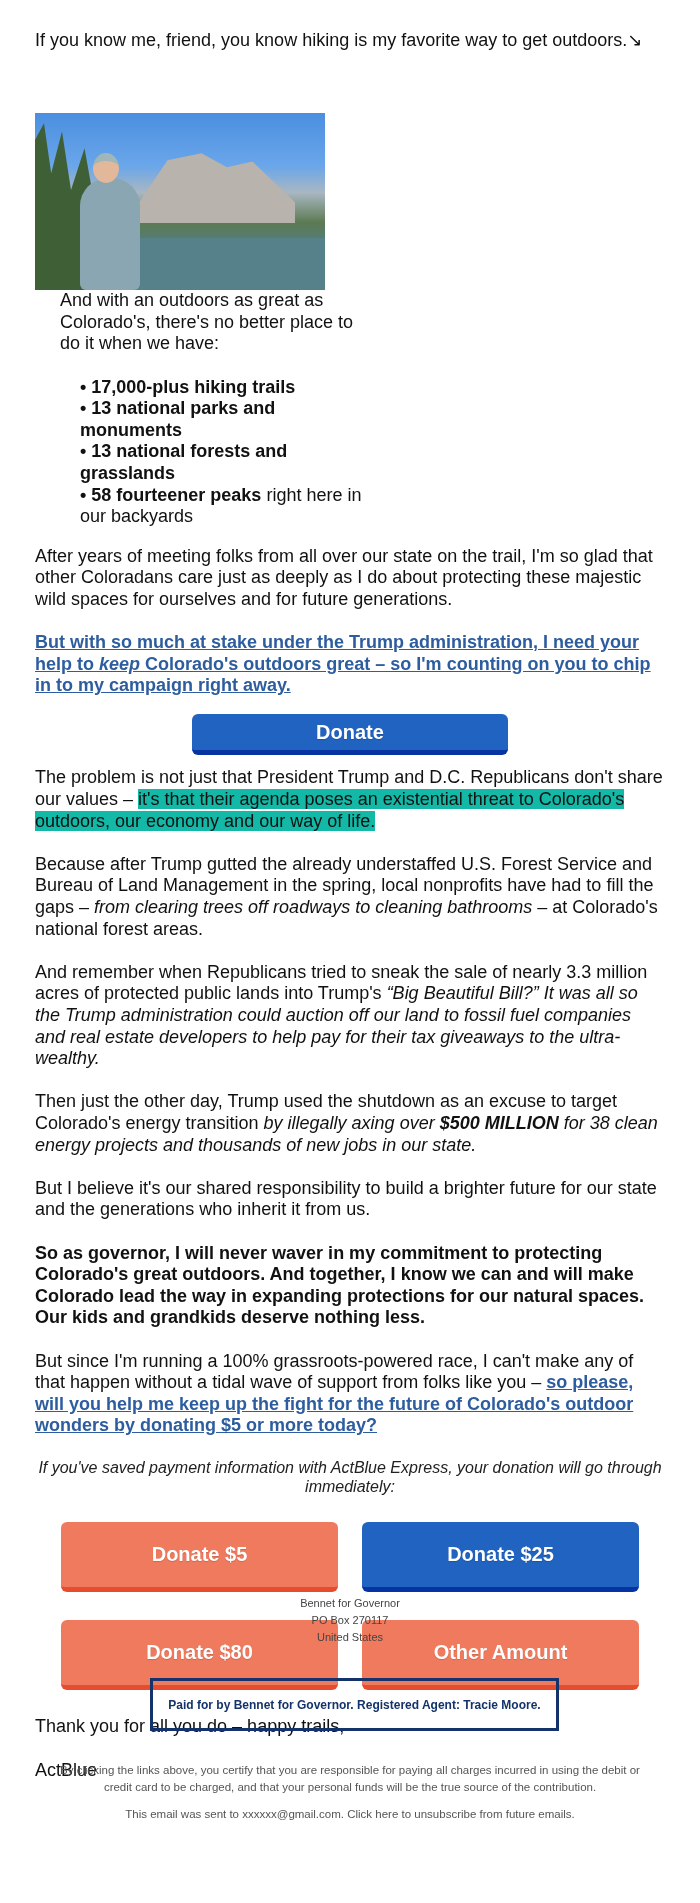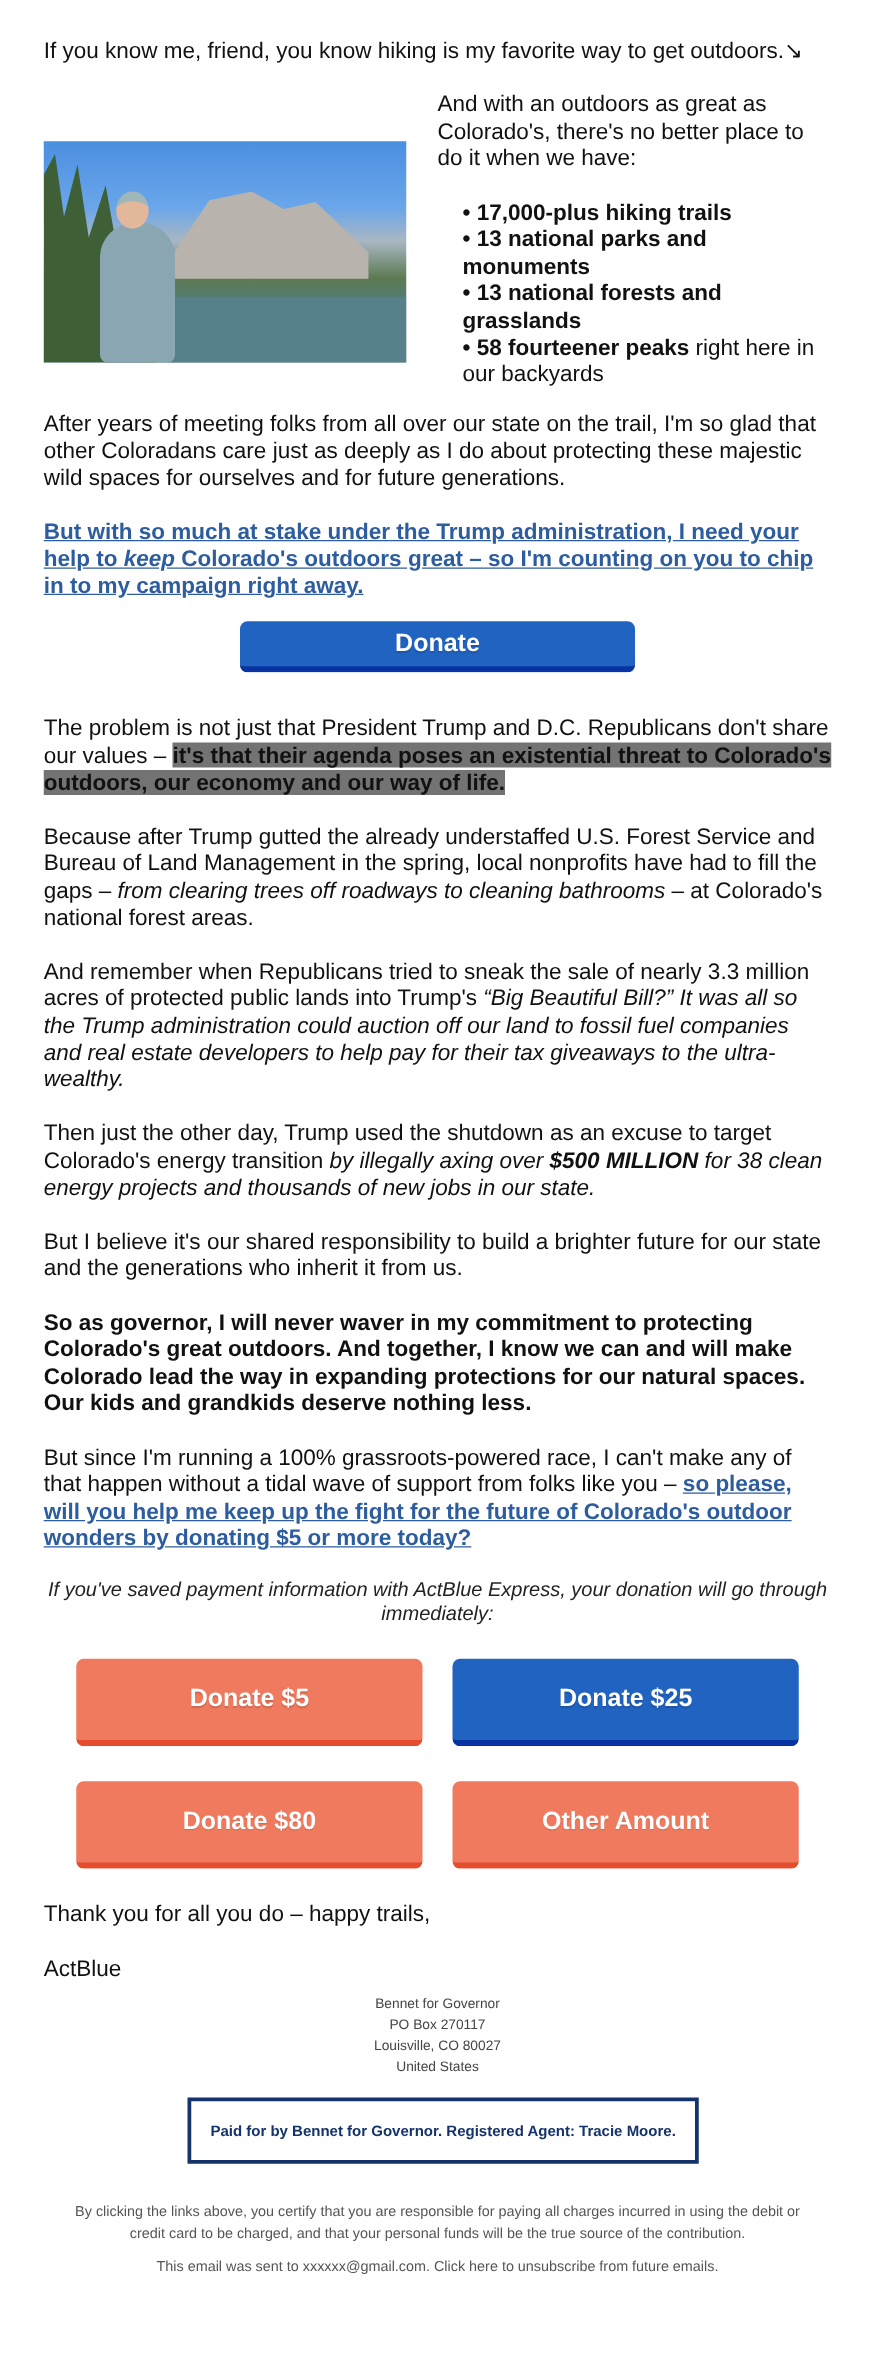--- a/index.html
+++ b/index.html
@@ -13,21 +13,21 @@
   }
   .content {
     position: absolute;
     left: 35px;
     top: 30px;
     width: 630px;
     font-size: 18px;
     line-height: 21.6px;
   }
   .p { margin-bottom: 21.6px; }
-  .intro-row { display: flex; align-items: flex-start; margin-bottom: 18px; }
+  .intro-row { display: flex; align-items: flex-start; margin-bottom: 18px; flex-direction: column; }
   .photo {
     width: 290px; height: 177px; margin-top: 40px; flex-shrink: 0;
     position: relative; overflow: hidden;
     background: linear-gradient(180deg, #4b8fe0 0%, #6aa6ea 30%, #a9b7c2 45%, #5c7a52 62%, #4f7f8a 78%, #3e6a72 100%);
   }
   .photo .mtn {
     position: absolute; left: 90px; top: 40px; width: 170px; height: 70px;
     background: #b8b3ad;
     clip-path: polygon(0 100%, 25% 10%, 45% 0, 60% 20%, 75% 12%, 100% 70%, 100% 100%);
   }
@@ -49,22 +49,22 @@
     background: #e3b89a; border-radius: 50%;
     border-top: 8px solid #9fb7b8;
   }
   .right-col { margin-left: 25px; width: 310px; }
   .right-col .lead { margin-bottom: 21.6px; }
   .bullets { padding-left: 20px; }
   .bullets b { font-weight: bold; }
   .link {
     color: #2d5d9f; font-weight: bold; text-decoration: underline;
   }
-  .hl { background: #737373; font-weight: bold; }
-  .cta-wrap { display: flex; justify-content: center; margin: -4px 0 34px 0; }
+  .hl { background: #14b8a6; }
+  .cta-wrap { display: flex; justify-content: center; margin: -4px 0 12px 0; }
   .btn {
     display: flex; align-items: center; justify-content: center;
     color: #ffffff; font-weight: bold; font-size: 20px;
     border-radius: 6px; cursor: pointer;
     text-shadow: 0 1px 1px rgba(0,0,0,0.15);
   }
   .btn-blue { background: #2163c0; border-bottom: 5px solid #0833a2; }
   .btn-coral { background: #f07a5e; border-bottom: 5px solid #e44d2e; }
   .cta-main { width: 316px; height: 41px; }
   .note {
@@ -166,21 +166,20 @@
     <div class="btn btn-coral">Other Amount</div>
   </div>
 
   <div class="sig">Thank you for all you do – happy trails,</div>
   <div class="sig">ActBlue</div>
 </div>
 
 <div class="footer address">
   <div>Bennet for Governor</div>
   <div>PO Box 270117</div>
-  <div>Louisville, CO 80027</div>
   <div>United States</div>
 </div>
 
 <div class="paid-box">Paid for by Bennet for Governor. Registered Agent: Tracie Moore.</div>
 
 <div class="footer legal">
   <p>By clicking the links above, you certify that you are responsible for paying all charges incurred in using the debit or credit card to be charged, and that your personal funds will be the true source of the contribution.</p>
   <p><span>This email was sent to </span><span>xxxxxx@gmail.com</span><span>. </span><span>Click here to unsubscribe from future emails.</span></p>
 </div>
 

